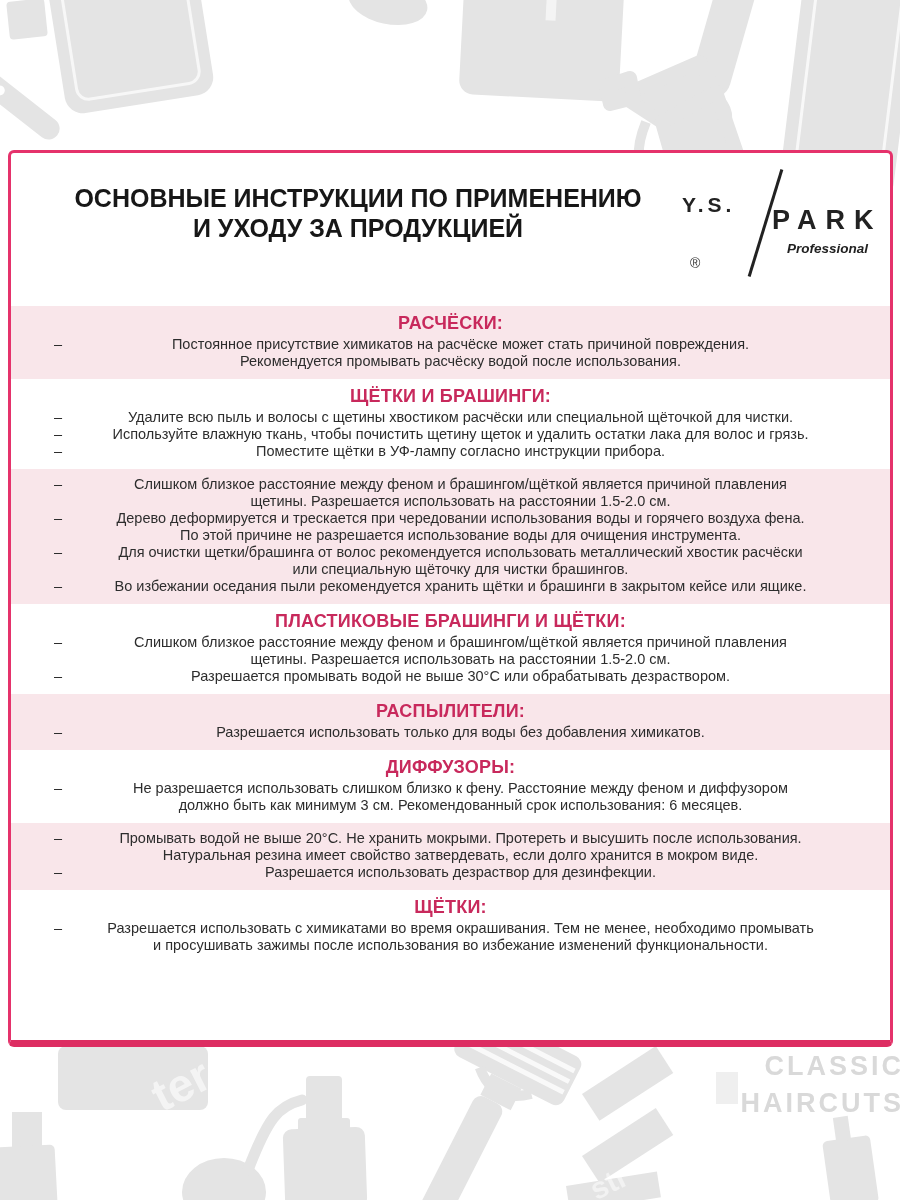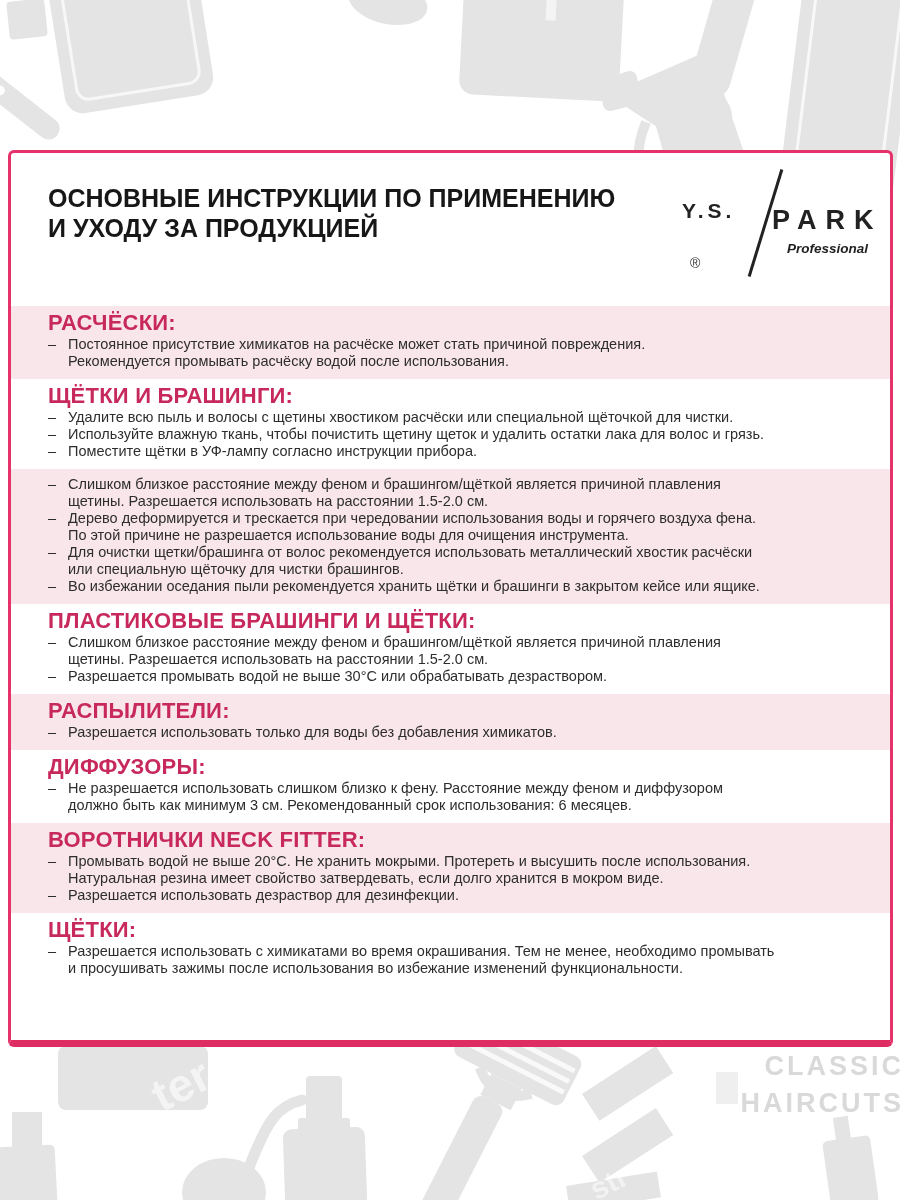--- a/index.html
+++ b/index.html
@@ -39,46 +39,47 @@
     z-index: 2;
     left: 8px;
     top: 150px;
     width: 885px;
     height: 897px;
     background: #ffffff;
     border: 3px solid #e5326b;
     border-bottom: 7px solid #dd2d62;
     border-radius: 6px;
     overflow: hidden;
+    text-align: center;
   }
   .card-header {
     display: flex;
     justify-content: space-between;
     align-items: flex-start;
     padding: 30px 22px 28px 37px;
   }
   .title {
     white-space: pre-line;
     font-size: 25px;
     line-height: 30px;
     font-weight: bold;
     color: #171717;
     flex: 1;
   }
   .logo { position: relative; width: 200px; height: 95px; flex-shrink: 0; }
-  .logo-ys   { position: absolute; left: 14px; top: 16px; font-size: 21px; font-weight: bold; letter-spacing: 4px; color: #222; }
+  .logo-ys   { position: absolute; left: 14px; top: 10px; font-size: 21px; font-weight: bold; letter-spacing: 4px; color: #222; }
   .logo-park { position: absolute; left: 104px; top: 22px; font-size: 27px; font-weight: bold; letter-spacing: 9px; color: #222; }
   .logo-slash{ position: absolute; left: 96px; top: -16px; width: 3px; height: 112px; background: #222; transform: rotate(17deg); }
   .logo-prof { position: absolute; right: 0px; top: 58px; font-size: 13.5px; font-weight: bold; font-style: italic; color: #222; }
   .logo-reg  { position: absolute; left: 22px; top: 72px; font-size: 14px; color: #333; }
   .section { padding: 7px 37px 9px 37px; margin-top: 0; }
   .section:first-child { margin-top: 0; }
   .section.band { background: #f9e6ea; }
   .section-heading {
-    font-size: 22px;
+    font-size: 18px;
     line-height: 20px;
     font-weight: bold;
     color: #c8295c;
     margin-bottom: 3px;
     letter-spacing: 0.2px;
   }
   .bullet-list { list-style: none; }
   .bullet {
     display: flex;
     font-size: 14.5px;
@@ -265,21 +266,20 @@
     <ul class="bullet-list">
             <li class="bullet">
               <span class="dash">–</span>
               <span class="bullet-text">Не разрешается использовать слишком близко к фену. Расстояние между феном и диффузором
 должно быть как минимум 3 см. Рекомендованный срок использования: 6 месяцев.</span>
             </li>
           </ul>
   </section>
 
   <section class="section band">
-    <h2 class="section-heading">ВОРОТНИЧКИ NECK FITTER:</h2>
     <ul class="bullet-list">
             <li class="bullet">
               <span class="dash">–</span>
               <span class="bullet-text">Промывать водой не выше 20°C. Не хранить мокрыми. Протереть и высушить после использования.
 Натуральная резина имеет свойство затвердевать, если долго хранится в мокром виде.</span>
             </li>
             <li class="bullet">
               <span class="dash">–</span>
               <span class="bullet-text">Разрешается использовать дезраствор для дезинфекции.</span>
             </li>

